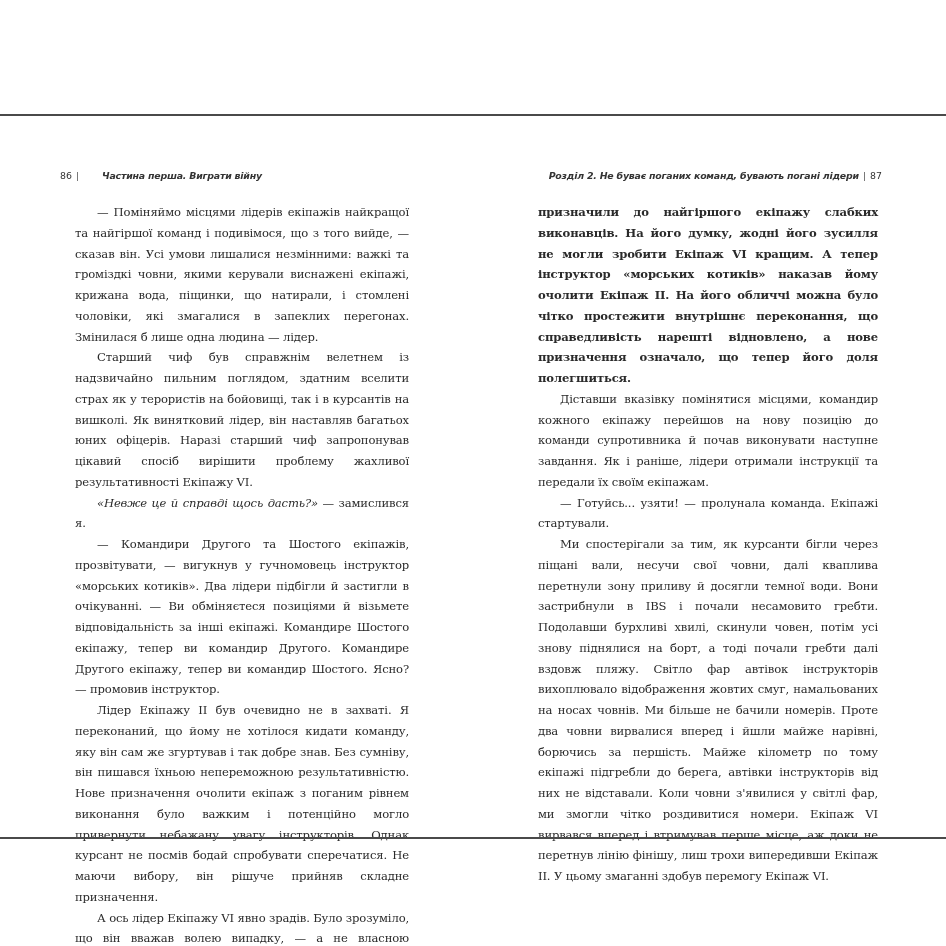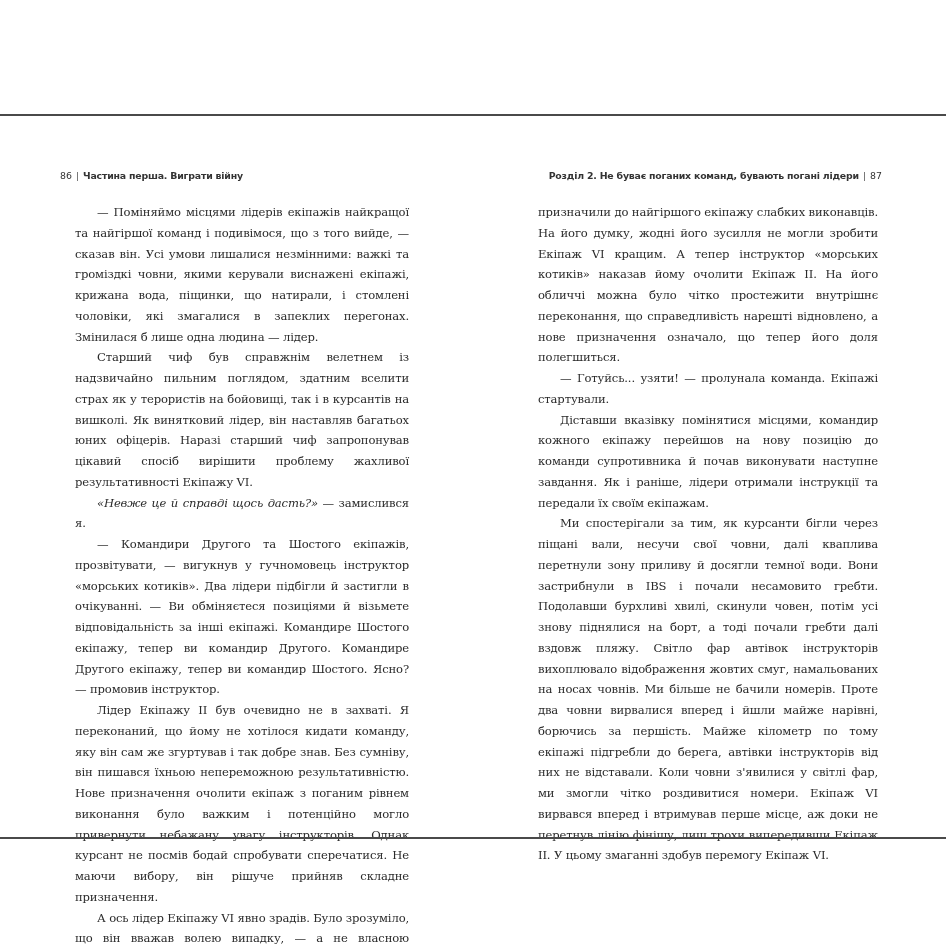--- a/index.html
+++ b/index.html
@@ -9,31 +9,31 @@
   }
   .rule { position:absolute; left:0; width:946px; height:2px; background:#4a4a4a; }
   .rule.top { top:114px; }
   .rule.bottom { top:837px; }
   .header {
     position:absolute; top:170px; font-family:"DejaVu Sans", "Liberation Sans", sans-serif;
     font-size:9.4px; color:#333; white-space:nowrap;
   }
   .header.left { left:60px; }
   .header.right { right:64px; text-align:left; }
-  .header .title { font-weight:bold; letter-spacing:-0.2px; }
+  .header .title { font-style:italic; font-weight:bold; letter-spacing:-0.2px;margin-left:19px; }
   .header .pnum { font-weight:normal; }
   .header .sep { margin:0 4px; color:#555; }
   .column {
     position:absolute; top:202px; font-size:11.6px; line-height:20.75px;
     text-align:justify; letter-spacing:-0.15px;
   }
   .column.left { left:75px; width:334px; }
   .column.right { left:538px; width:340px; }
   .column p { margin:0; text-indent:22px; }
-  .column p.noindent { text-indent:0; }
+  .column p.noindent { text-indent:0;font-weight:bold; }
   .column p.last { text-align-last:justify; }
   .column em { font-style:italic; }
 </style>
 </head>
 <body>
 
 <div class="rule top"></div>
 
 <div class="header left">
   <span class="pnum">86</span><span class="sep">|</span><span class="title">Частина перша. Виграти війну</span>
@@ -47,18 +47,18 @@
   <p>— Поміняймо місцями лідерів екіпажів найкращої та найгіршої команд і подивімося, що з того вийде, — сказав він. Усі умови лишалися незмінними: важкі та громіздкі човни, якими керували виснажені екіпажі, крижана вода, піщинки, що натирали, і стомлені чоловіки, які змагалися в запеклих перегонах. Змінилася б лише одна людина — лідер.</p>
   <p>Старший чиф був справжнім велетнем із надзвичайно пильним поглядом, здатним вселити страх як у терористів на бойовищі, так і в курсантів на вишколі. Як винятковий лідер, він наставляв багатьох юних офіцерів. Наразі старший чиф запропонував цікавий спосіб вирішити проблему жахливої результативності Екіпажу VI.</p>
   <p><em>«Невже це й справді щось дасть?»</em> <span>— замислився я.</span></p>
   <p>— Командири Другого та Шостого екіпажів, прозвітувати, — вигукнув у гучномовець інструктор «морських котиків». Два лідери підбігли й застигли в очікуванні. — Ви обміняєтеся позиціями й візьмете відповідальність за інші екіпажі. Командире Шостого екіпажу, тепер ви командир Другого. Командире Другого екіпажу, тепер ви командир Шостого. Ясно? — промовив інструктор.</p>
   <p>Лідер Екіпажу II був очевидно не в захваті. Я переконаний, що йому не хотілося кидати команду, яку він сам же згуртував і так добре знав. Без сумніву, він пишався їхньою непереможною результативністю. Нове призначення очолити екіпаж з поганим рівнем виконання було важким і потенційно могло привернути небажану увагу інструкторів. Однак курсант не посмів бодай спробувати сперечатися. Не маючи вибору, він рішуче прийняв складне призначення.</p>
   <p class="last">А ось лідер Екіпажу VI явно зрадів. Було зрозуміло, що він вважав волею випадку, — а не власною провиною, — що його</p>
 </div>
 
 <div class="column right">
   <p class="noindent">призначили до найгіршого екіпажу слабких виконавців. На його думку, жодні його зусилля не могли зробити Екіпаж VI кращим. А тепер інструктор «морських котиків» наказав йому очолити Екіпаж II. На його обличчі можна було чітко простежити внутрішнє переконання, що справедливість нарешті відновлено, а нове призначення означало, що тепер його доля полегшиться.</p>
+  <p>Діставши вказівку помінятися місцями, командир кожного екіпажу перейшов на нову позицію до команди супротивника й почав виконувати наступне завдання. Як і раніше, лідери отримали інструкції та передали їх своїм екіпажам.</p>
   <p>— Готуйсь... узяти! — пролунала команда. Екіпажі стартували.</p>
-  <p>Діставши вказівку помінятися місцями, командир кожного екіпажу перейшов на нову позицію до команди супротивника й почав виконувати наступне завдання. Як і раніше, лідери отримали інструкції та передали їх своїм екіпажам.</p>
   <p>Ми спостерігали за тим, як курсанти бігли через піщані вали, несучи свої човни, далі кваплива перетнули зону приливу й досягли темної води. Вони застрибнули в IBS і почали несамовито гребти. Подолавши бурхливі хвилі, скинули човен, потім усі знову піднялися на борт, а тоді почали гребти далі вздовж пляжу. Світло фар автівок інструкторів вихоплювало відображення жовтих смуг, намальованих на носах човнів. Ми більше не бачили номерів. Проте два човни вирвалися вперед і йшли майже нарівні, борючись за першість. Майже кілометр по тому екіпажі підгребли до берега, автівки інструкторів від них не відставали. Коли човни з'явилися у світлі фар, ми змогли чітко роздивитися номери. Екіпаж VI вирвався вперед і втримував перше місце, аж доки не перетнув лінію фінішу, лиш трохи випередивши Екіпаж II. У цьому змаганні здобув перемогу Екіпаж VI.</p>
 </div>
 
 <div class="rule bottom"></div>
 
 </body></html>

